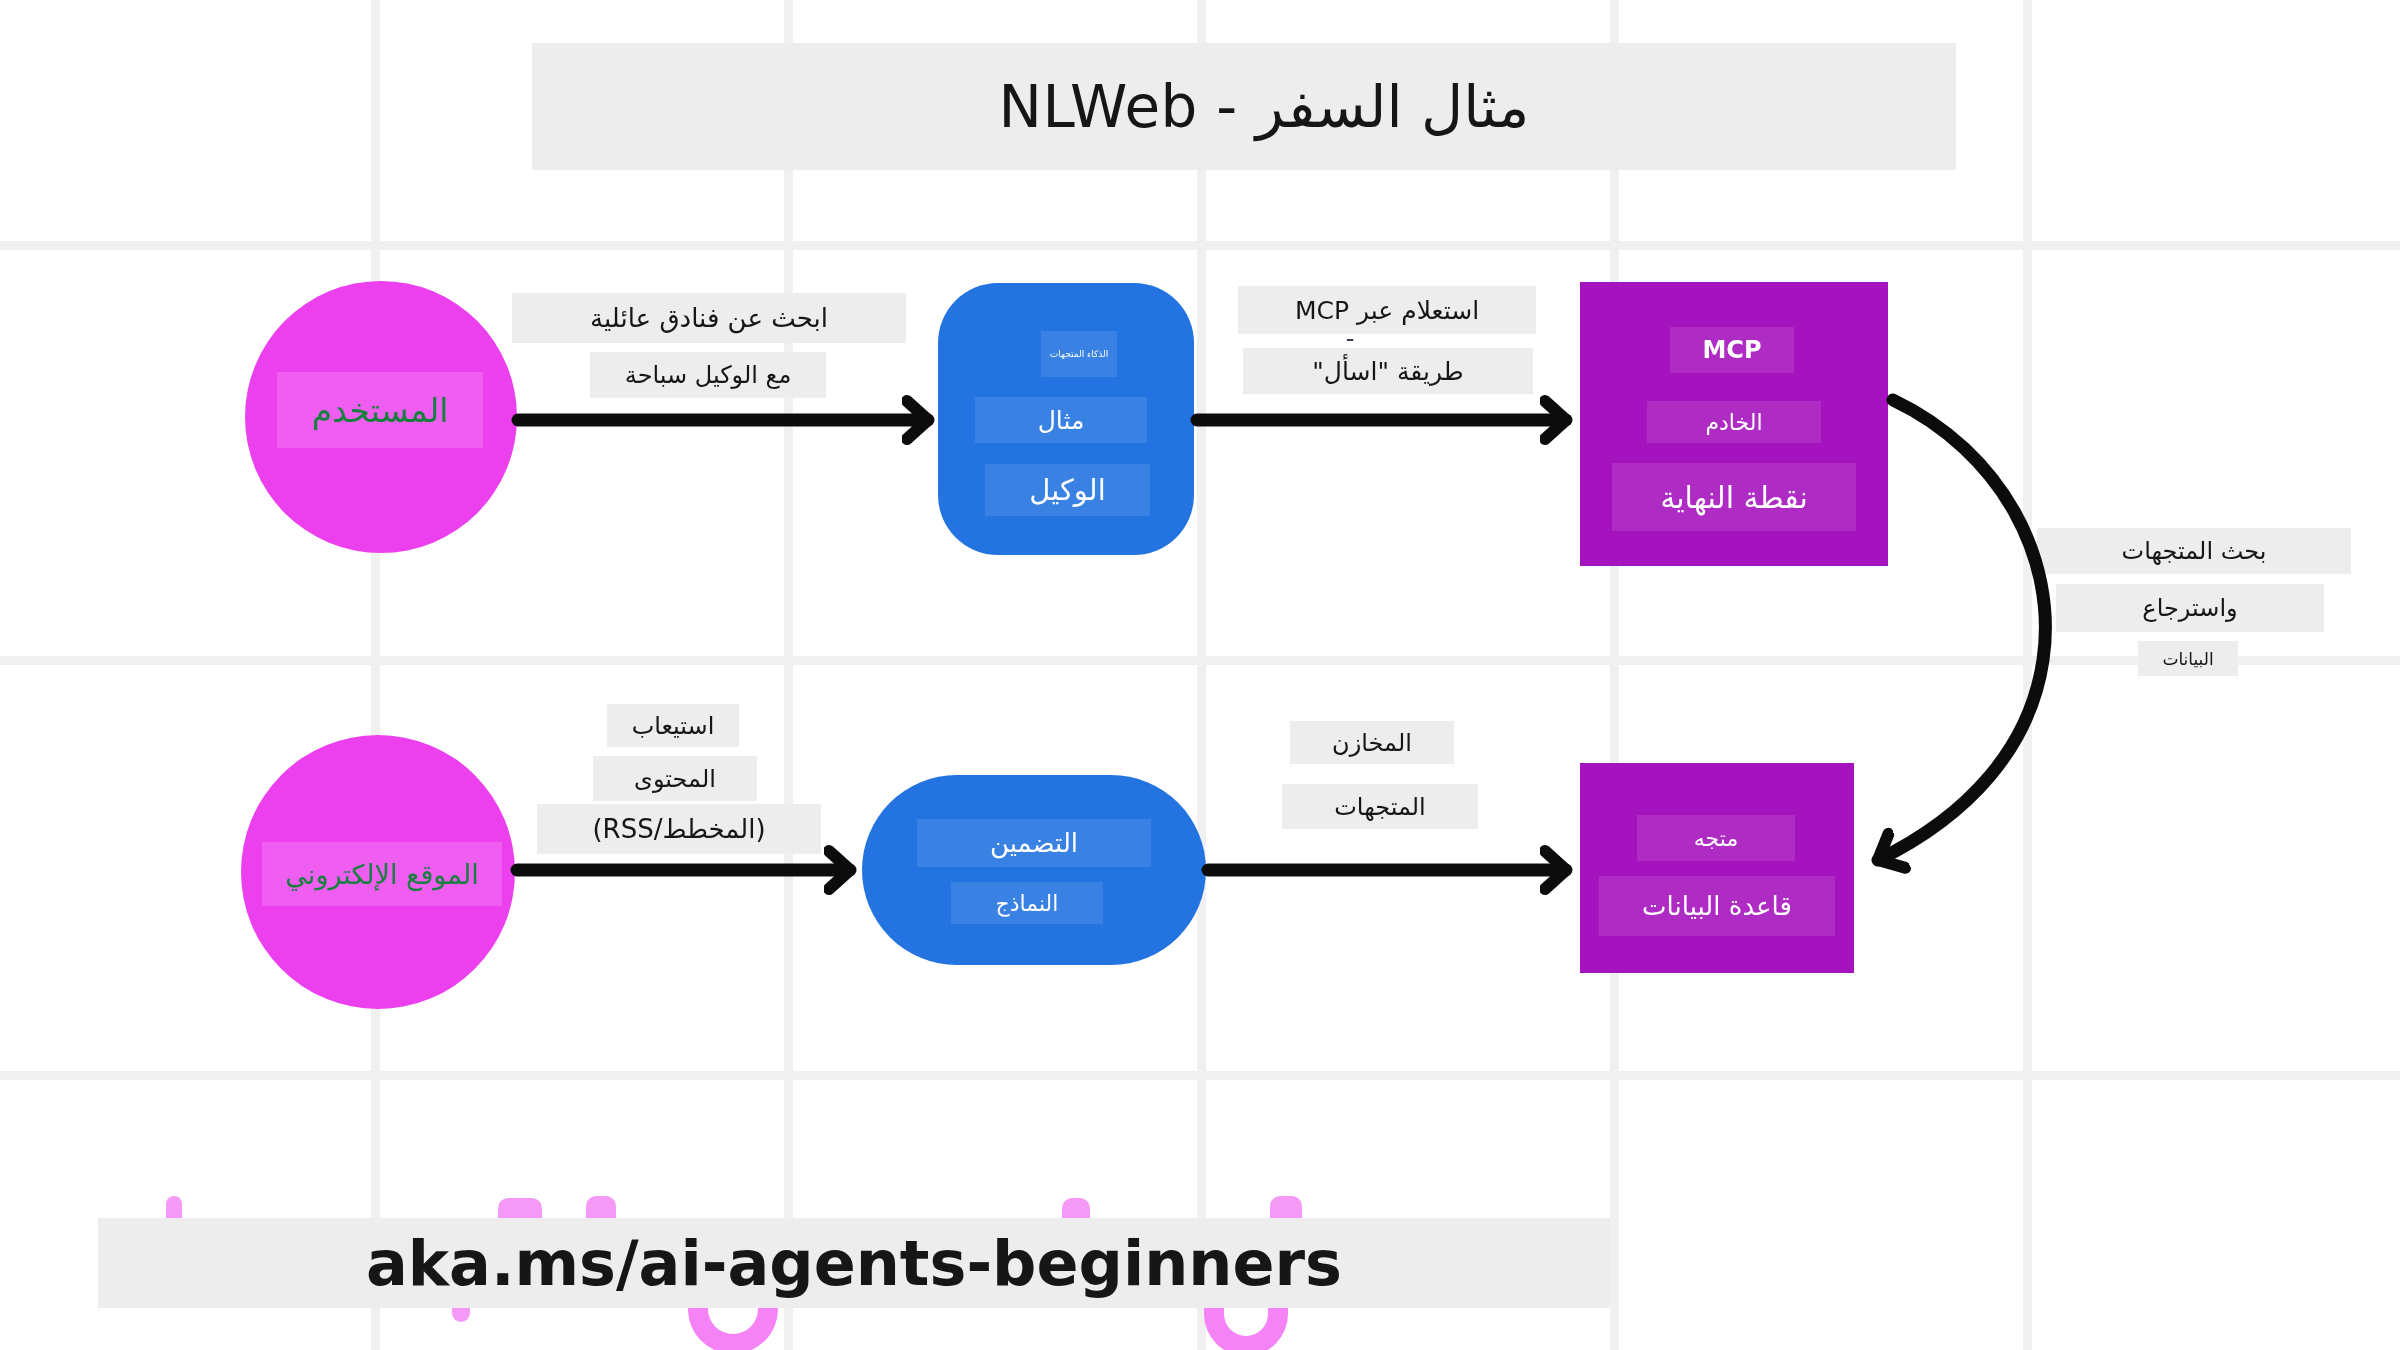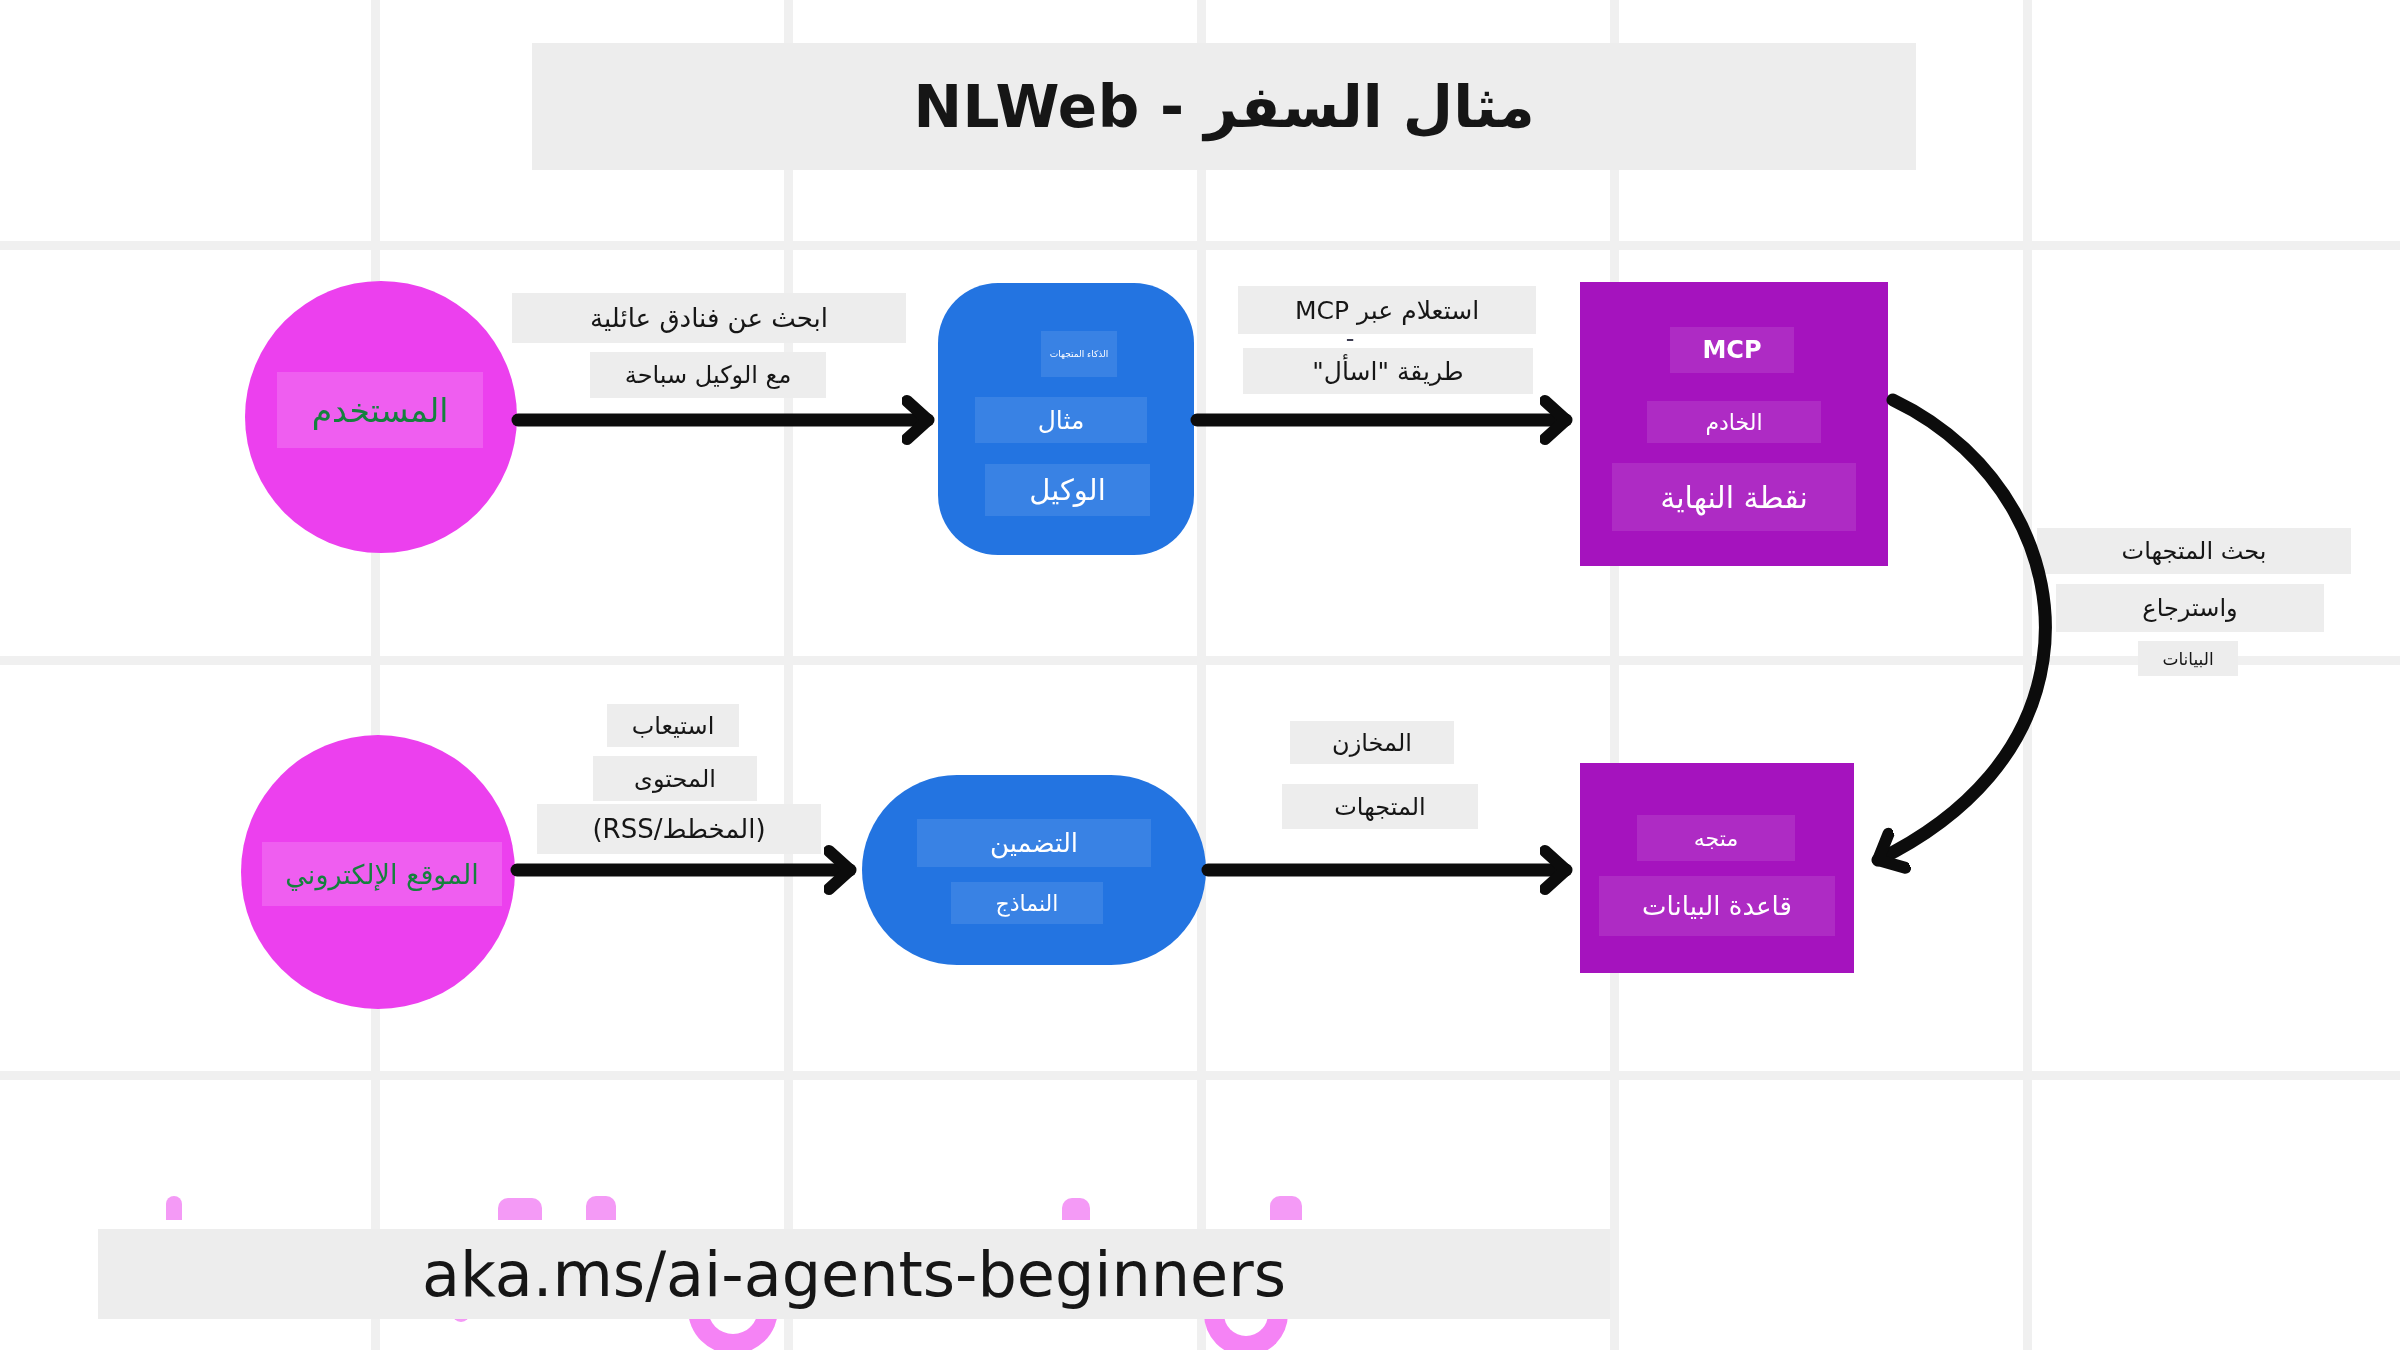--- a/index.html
+++ b/index.html
@@ -12,22 +12,22 @@
   
   .gridline{position:absolute;background:var(--grid,#f0f0f0);}
   .gv{top:0;height:1350px;width:9px;}
   .gh{left:0;width:2400px;height:9px;}
   
   .chip{
     position:absolute;background:var(--chip,#ededed);
     display:flex;align-items:center;justify-content:center;
     color:#161616;white-space:nowrap;
   }
-  .titlebar{font-weight:700;letter-spacing:.5px;}
-  .footerbar{font-weight:400;margin-top:11px;}
+  .titlebar{font-weight:400;letter-spacing:.5px;padding-left:40px;}
+  .footerbar{font-weight:700;}
   
   .circle{
     position:absolute;border-radius:50%;background:var(--magenta,#ec40ee);
   }
   .circle-label{
     position:absolute;background:rgba(255,255,255,.16);
     display:flex;align-items:center;justify-content:center;color:#15803d;
   }
   
   .bluebox{position:absolute;background:var(--blue,#2374e1);}

